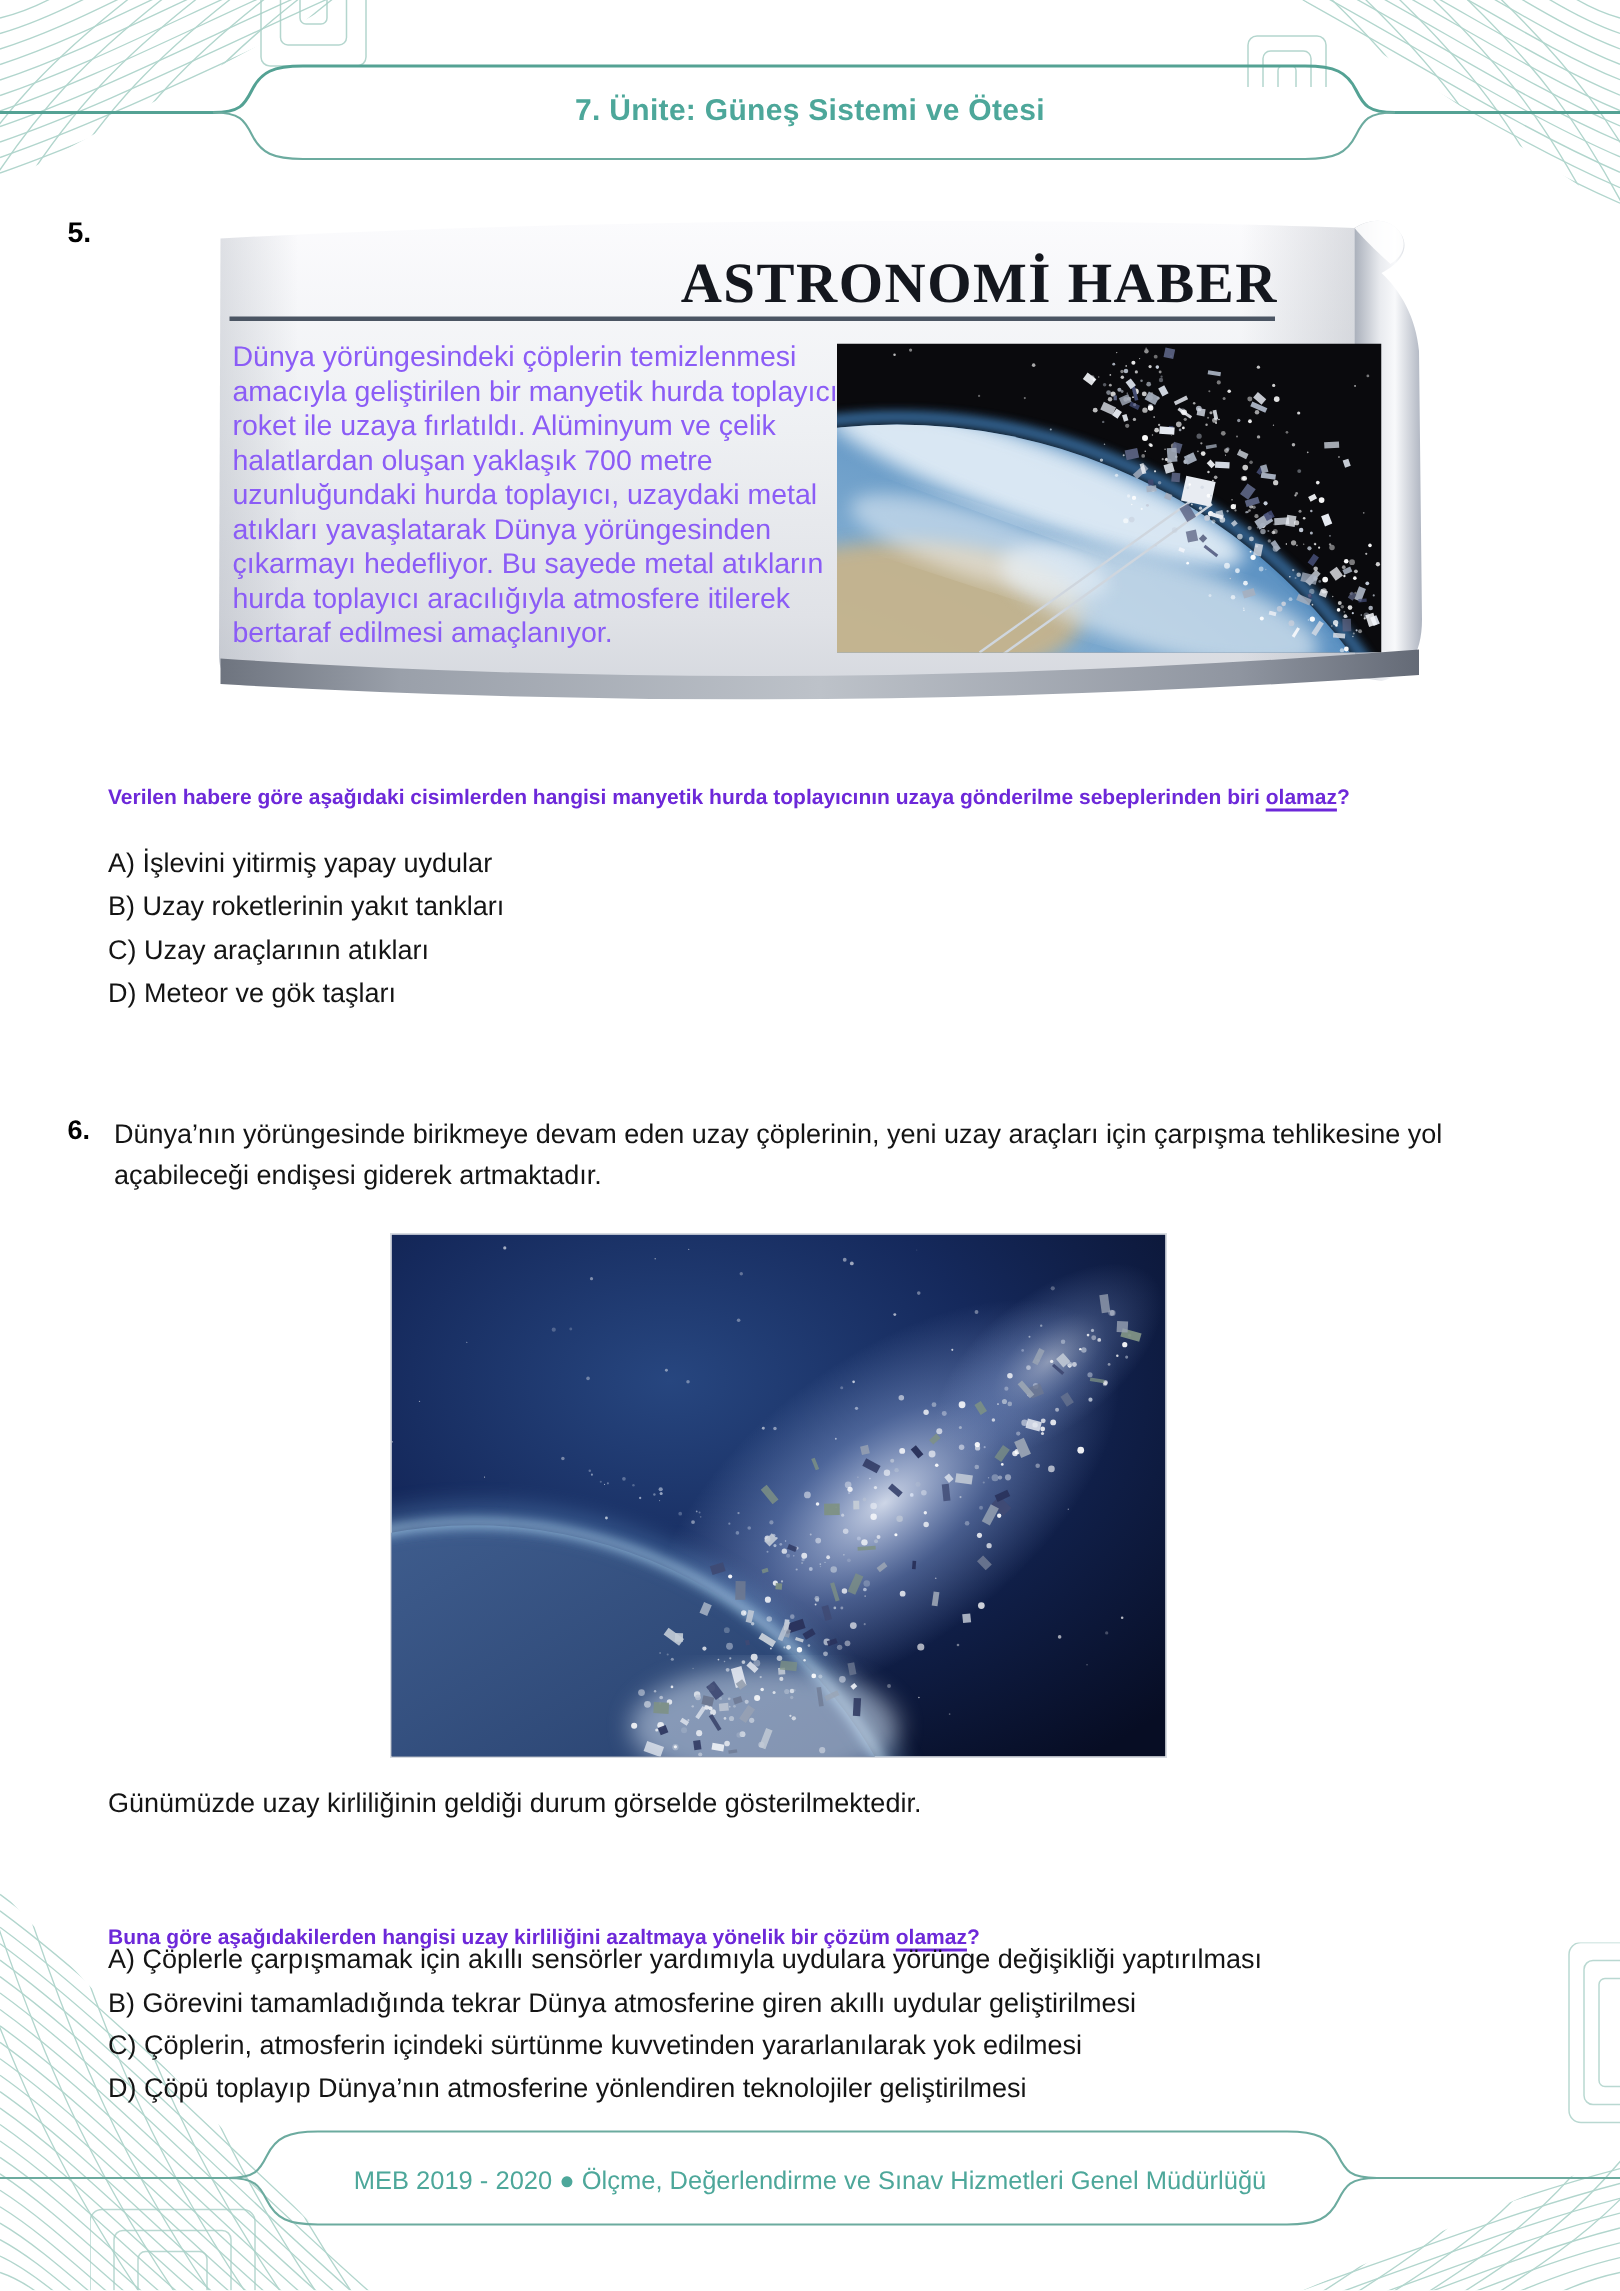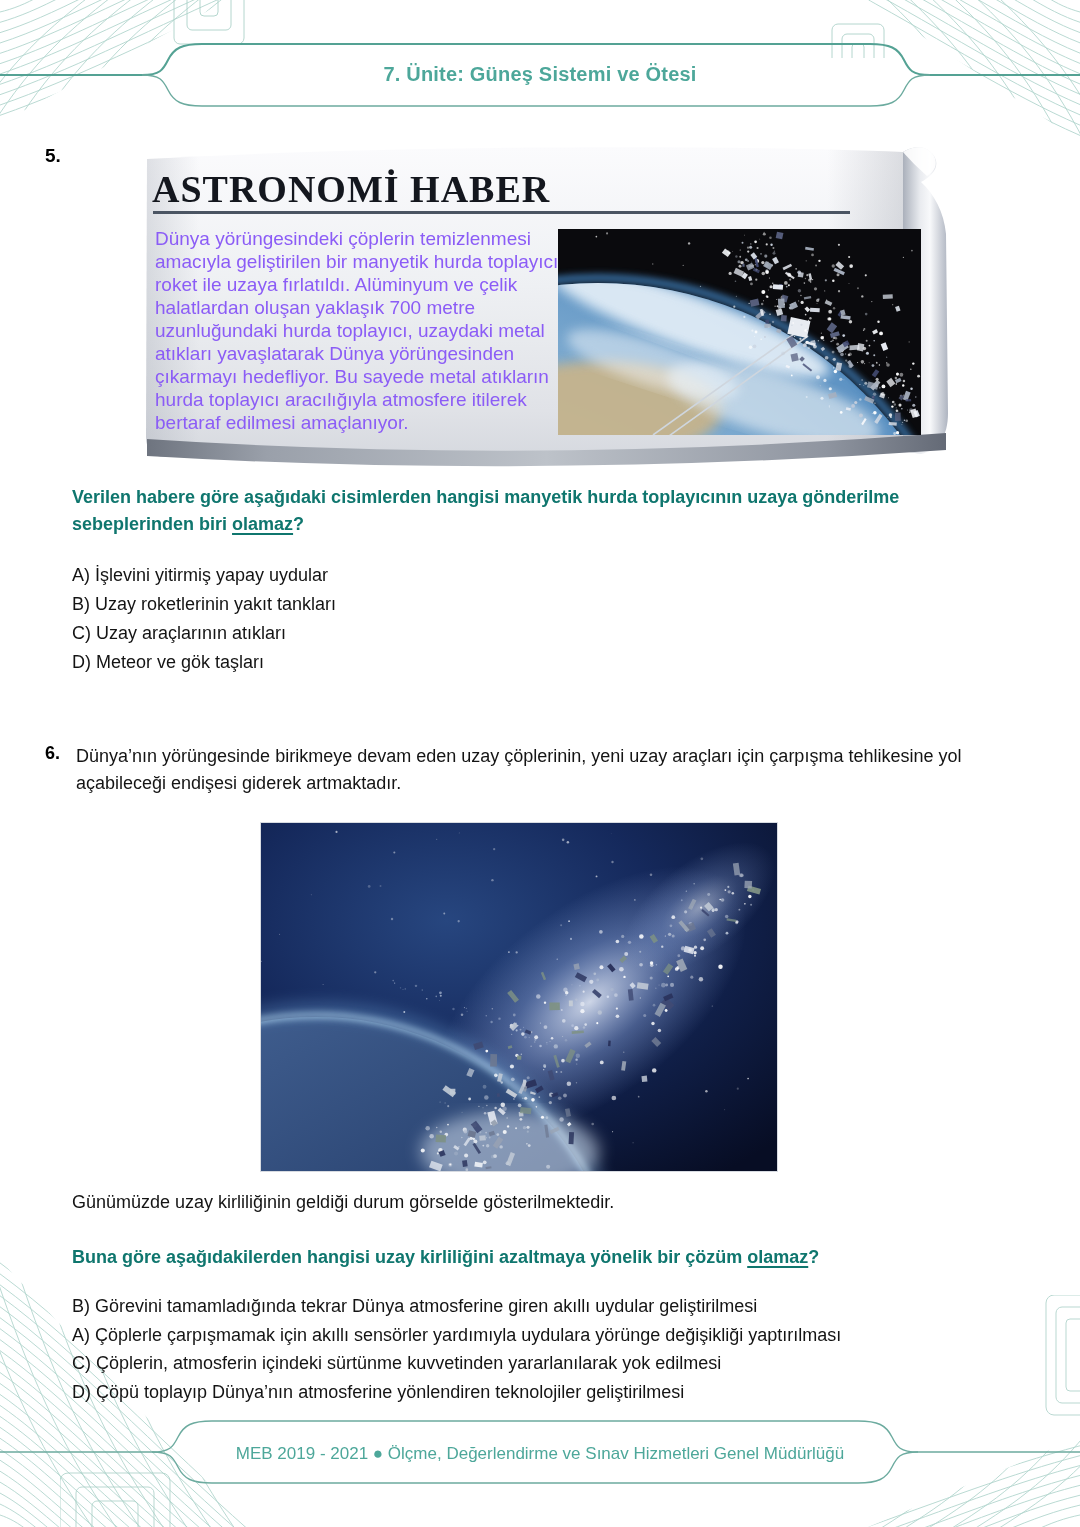--- a/index.html
+++ b/index.html
@@ -7,27 +7,27 @@
         font-family:"Liberation Sans", sans-serif;color:#1f1f1f;}
   .abs{position:absolute;}
   svg{display:block;}
   
   .ribbon-title{left:0;top:63px;width:1080px;text-align:center;font-size:20px;font-weight:700;color:#4da79a;letter-spacing:.2px;}
   .footer-text{left:0;top:1444px;width:1080px;text-align:center;font-size:17px;color:#4da79a;}
   
   .qnum{font-weight:700;font-size:19px;color:#000;}
   
   .newsbox{left:137px;top:141px;width:825px;height:334px;}
-  .news-title{left:15px;top:26px;width:700px;text-align:left;
+  .news-title{left:15px;top:26px;width:700px;text-align:right;
               font-family:"Liberation Serif", serif;font-weight:600;font-size:38px;color:#14171e;letter-spacing:1px;}
   .news-rule{left:16px;top:70px;width:697px;height:3px;background:#4b5563;}
   .news-body{left:18px;top:86px;width:404px;font-size:19px;line-height:23px;color:#8b5cf6;}
   .news-img{left:421px;top:88px;width:363px;height:206px;}
   
-  .prompt{font-weight:700;font-size:18px;line-height:27px;color:#0f766e;}
+  .prompt{font-weight:700;font-size:14px;line-height:27px;color:#6d28d9;margin-top:34px;}
   .ul{text-decoration:underline;text-underline-offset:3px;text-decoration-thickness:1.5px;}
   .options{font-size:18px;color:#141414;}
   .options.q5{line-height:29px;}
   .options.q6{line-height:28.5px;}
   .intro{font-size:18px;line-height:27px;color:#141414;}
   .caption{font-size:18px;color:#141414;}
   .q6-img{left:260px;top:822px;width:518px;height:350px;border:1px solid #d7dbe1;box-sizing:border-box;}
 </style>
 </head>
 <body>
@@ -1081,25 +1081,25 @@
       </g>
   </svg>
 
   <div class="abs caption" style="left:72px;top:1192px;width:938px;">Günümüzde uzay kirliliğinin geldiği durum görselde gösterilmektedir.</div>
 
   <div class="abs prompt" style="left:72px;top:1244px;width:945px;">
     <span>Buna göre aşağıdakilerden hangisi uzay kirliliğini azaltmaya yönelik bir çözüm </span><span class="ul">olamaz</span><span>?</span>
   </div>
 
   <div class="abs options q6" style="left:72px;top:1292px;width:960px;">
+    <div>A) Çöplerle çarpışmamak için akıllı sensörler yardımıyla uydulara yörünge değişikliği yaptırılması</div>
     <div>B) Görevini tamamladığında tekrar Dünya atmosferine giren akıllı uydular geliştirilmesi</div>
-    <div>A) Çöplerle çarpışmamak için akıllı sensörler yardımıyla uydulara yörünge değişikliği yaptırılması</div>
     <div>C) Çöplerin, atmosferin içindeki sürtünme kuvvetinden yararlanılarak yok edilmesi</div>
     <div>D) Çöpü toplayıp Dünya’nın atmosferine yönlendiren teknolojiler geliştirilmesi</div>
   </div>
 
   <svg class="abs" style="left:0;top:1400px" width="1080" height="110">
     <path d="M0,52 H152 C170,52 173,47 178,37 C184,25 192,21 212,21 H858 C878,21 886,25 892,37 C897,47 900,52 918,52 H1080" fill="none" stroke="#6cab9f" stroke-width="1.4"></path>
     <path d="M152,52 C170,52 173,57 178,67 C184,79 192,83 212,83 H858 C878,83 886,79 892,67 C897,57 900,52 918,52" fill="none" stroke="#6cab9f" stroke-width="1.4"></path>
   </svg>
-  <div class="abs footer-text">MEB  2019 - 2021 ● Ölçme, Değerlendirme ve Sınav Hizmetleri Genel Müdürlüğü</div>
+  <div class="abs footer-text">MEB  2019 - 2020 ● Ölçme, Değerlendirme ve Sınav Hizmetleri Genel Müdürlüğü</div>
 
 </div>
 
 </body></html>

